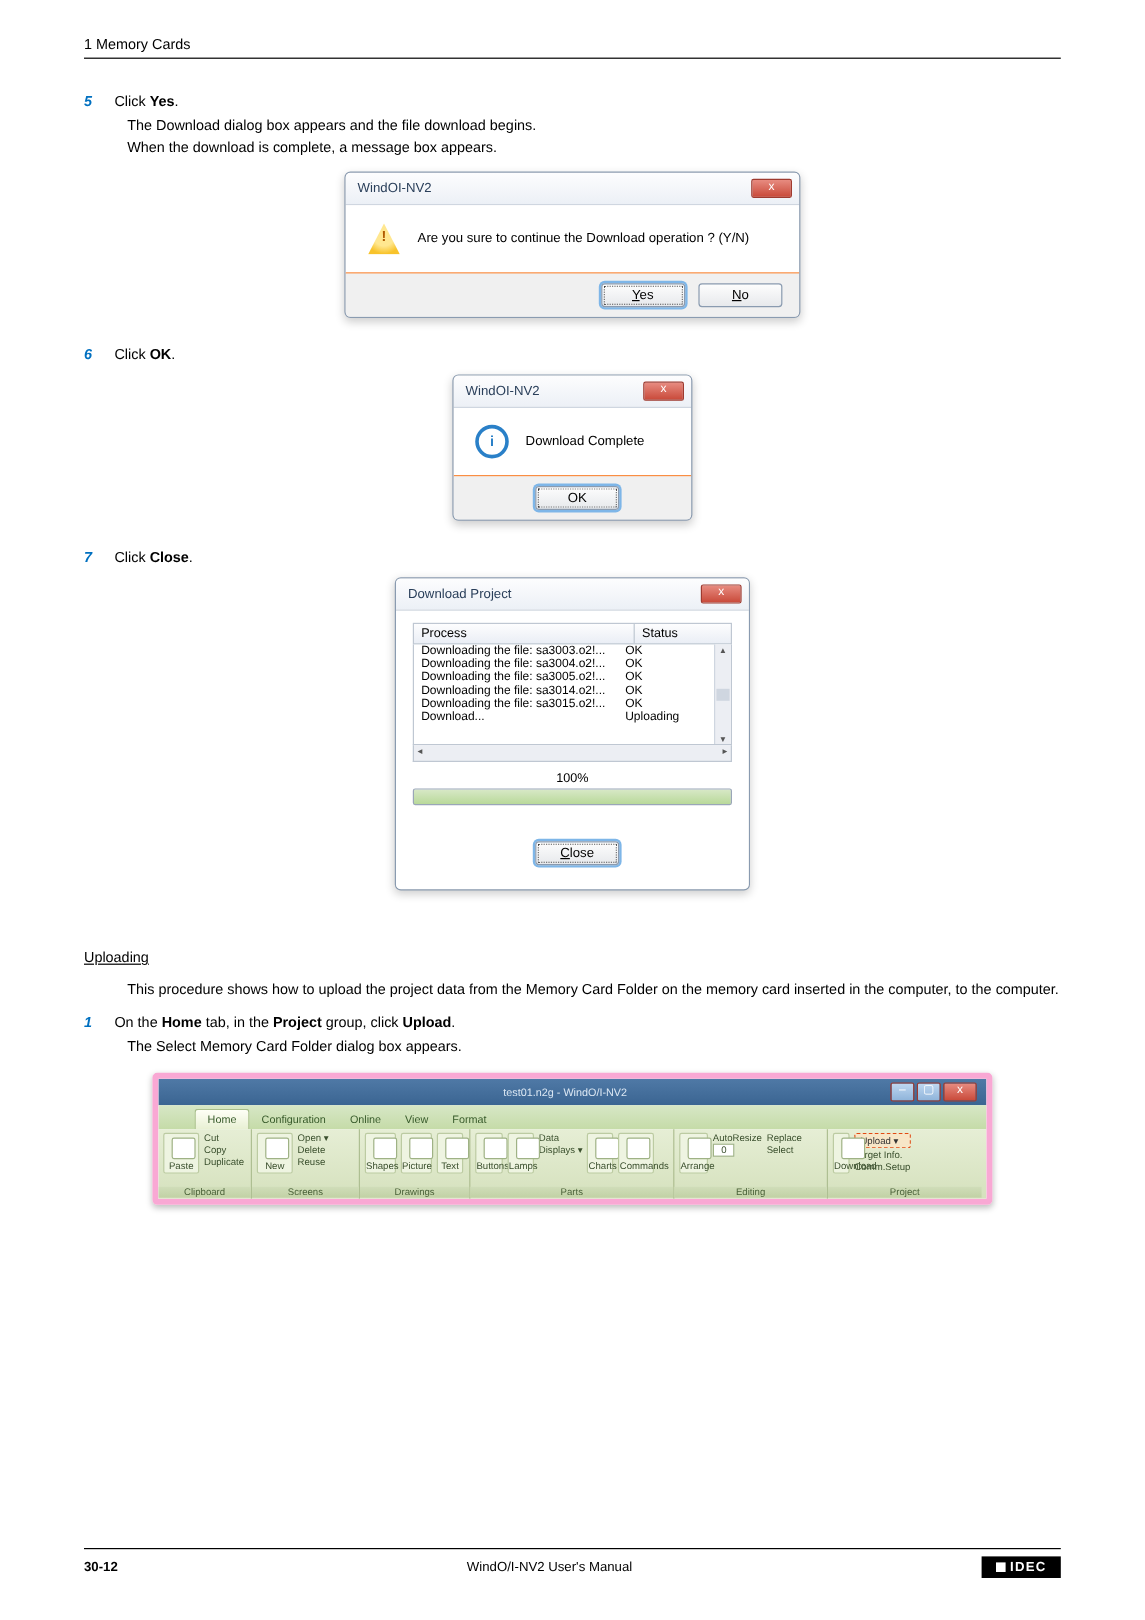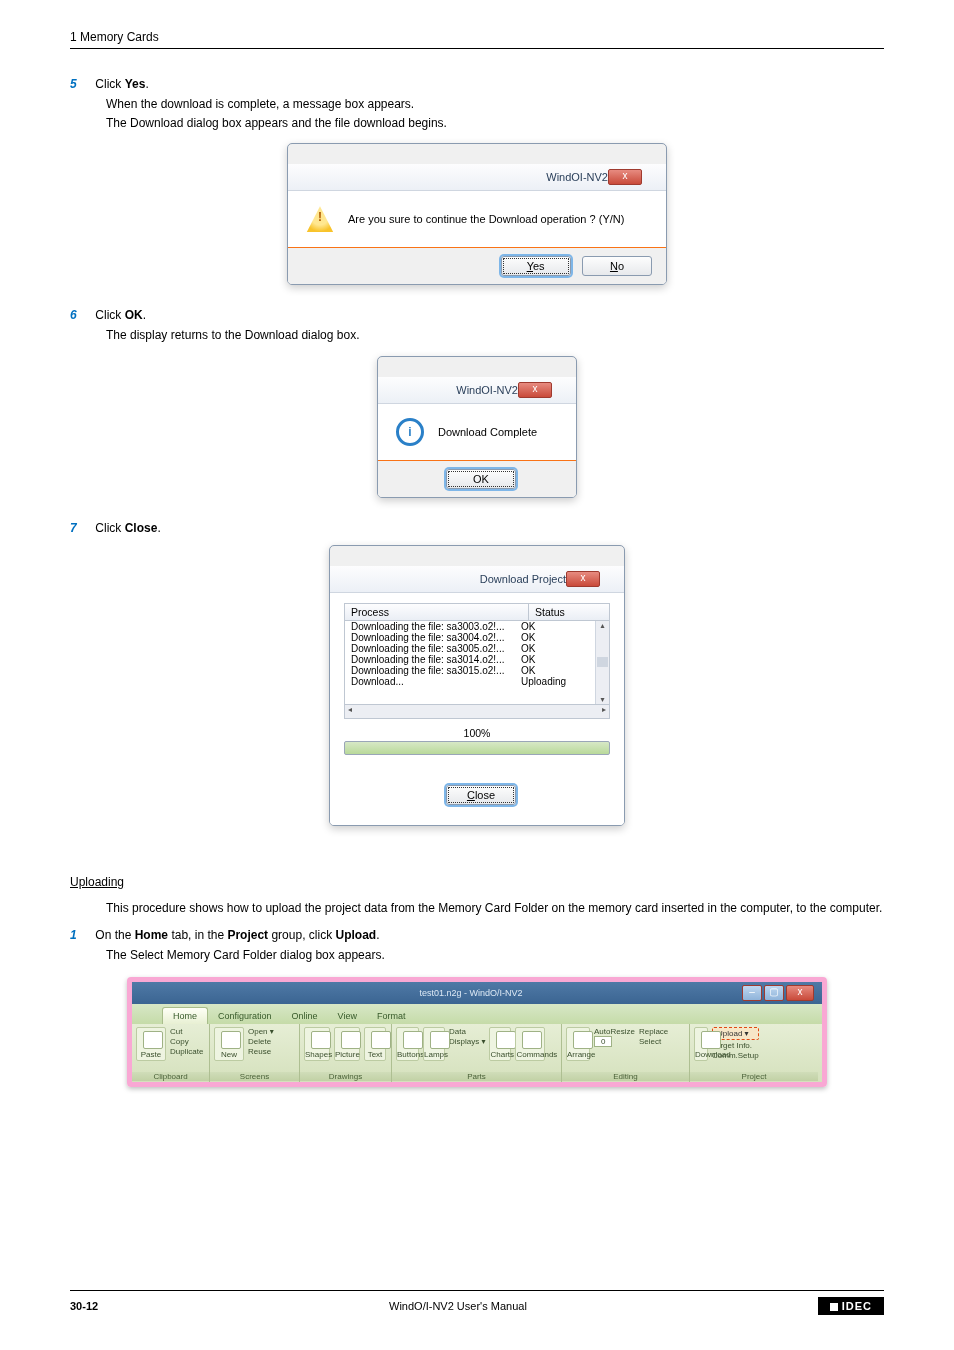--- a/index.html
+++ b/index.html
@@ -45,27 +45,26 @@
     border: 1px solid #8a9bb0;
     border-radius: 5px;
     background: #f0f0f0;
     box-shadow: 0 3px 8px rgba(0,0,0,0.2);
     text-align: left;
     overflow: hidden;
   }
   .win-titlebar {
     background: linear-gradient(#fdfdfe,#ecf0f6);
     border-bottom: 1px solid #cfd6e0;
-    padding: 5px 24px 5px 10px;
+    padding: 5px 6px 5px 10px;
     font-size: 11px;
     color: #2a3f5a;
     display: flex;
-    justify-content: flex-end;
+    justify-content: space-between;
     align-items: center;
-    margin-top: 20px;
   }
   .win-close {
     width: 34px;
     height: 16px;
     background: linear-gradient(#e78b80,#c94a3a);
     border: 1px solid #9f3a2f;
     border-radius: 2px;
     color: #fff;
     font-size: 10px;
     line-height: 12px;
@@ -234,22 +233,22 @@
   <div class="header-line">
     <span>1 Memory Cards</span>
   </div>
 
   <div class="instr-block">
     <span class="step-num">5</span>
     <span class="step-text">
       <span>Click </span><b>Yes</b><span>.</span>
     </span>
     <div class="step-desc">
+      <div>The Download dialog box appears and the file download begins.</div>
       <div>When the download is complete, a message box appears.</div>
-      <div>The Download dialog box appears and the file download begins.</div>
     </div>
   </div>
 
   <div class="dialog-wrap">
     <div class="win-dialog" style="width:380px">
       <div class="win-titlebar">
         <span>WindOI-NV2</span>
         <span class="win-close">x</span>
       </div>
       <div class="win-body">
@@ -263,23 +262,20 @@
         <span class="win-btn"><span class="ul">N</span><span>o</span></span>
       </div>
     </div>
   </div>
 
   <div class="instr-block">
     <span class="step-num">6</span>
     <span class="step-text">
       <span>Click </span><b>OK</b><span>.</span>
     </span>
-    <div class="step-desc">
-      <div>The display returns to the Download dialog box.</div>
-    </div>
   </div>
 
   <div class="dialog-wrap">
     <div class="win-dialog" style="width:200px">
       <div class="win-titlebar">
         <span>WindOI-NV2</span>
         <span class="win-close">x</span>
       </div>
       <div class="win-body">
         <div class="win-body-row">

